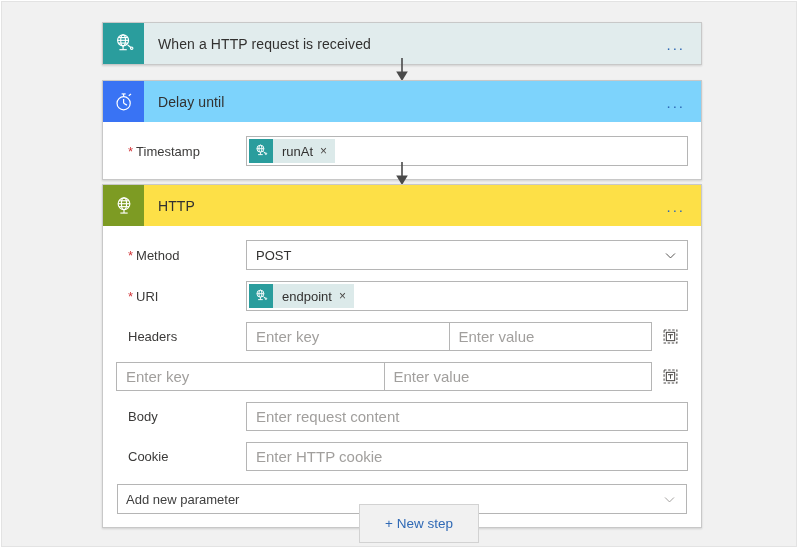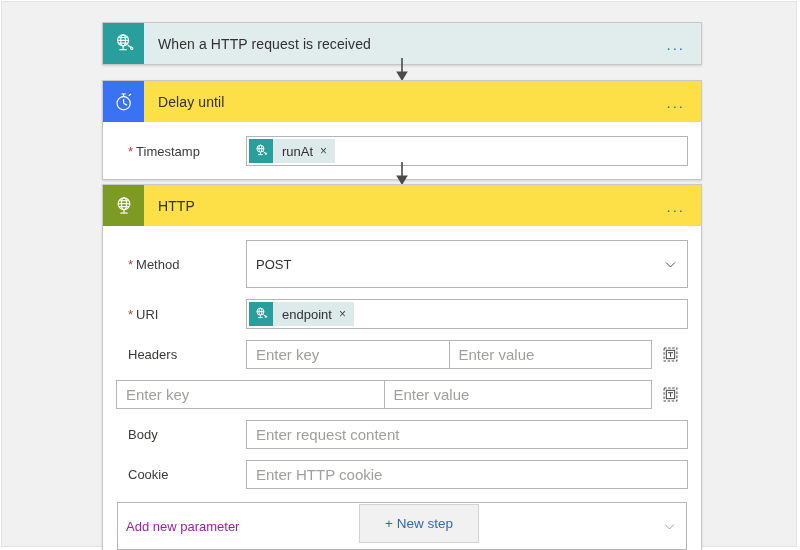--- a/index.html
+++ b/index.html
@@ -66,21 +66,21 @@
     letter-spacing: 2px;
     color: #2f69b5;
     line-height: 1;
     cursor: pointer;
     padding: 2px 4px;
   }
 
   
   .hdr-trigger { background: #e1eced; text-align: right; }
   .tile-trigger { background: #2a9d9d; }
-  .hdr-delay   { background: #fde047; }
+  .hdr-delay   { background: #7dd3fc; }
   .tile-delay  { background: #3973f4; }
   .hdr-http    { background: #fde047; }
   .tile-http   { background: #7d9b23; }
 
   
   .card-body {
     padding: 14px 13px 13px 13px;
     background: #ffffff;
   }
   .row {
@@ -118,33 +118,33 @@
     display: flex;
     align-items: center;
     font-size: 13px;
     color: #605e5c;
     padding: 0 9px;
     box-sizing: border-box;
   }
   .placeholder { color: #a19f9d; font-size: 15px; }
 
   .select-box {
-    height: 48px;
+    height: 30px;
     border: 1px solid #b5b5b5;
     background: #ffffff;
     display: flex;
     align-items: center;
     justify-content: space-between;
     font-size: 13px;
     color: #323130;
     padding: 0 10px 0 9px;
     box-sizing: border-box;
     cursor: pointer;
   }
-  .select-box.muted { color: #a21caf; padding-left: 8px; }
+  .select-box.muted { color: #404040; padding-left: 8px; }
   .chev {
     width: 13px;
     height: 13px;
     flex: 0 0 13px;
   }
 
   
   .token-field {
     height: 30px;
     border: 1px solid #b5b5b5;

